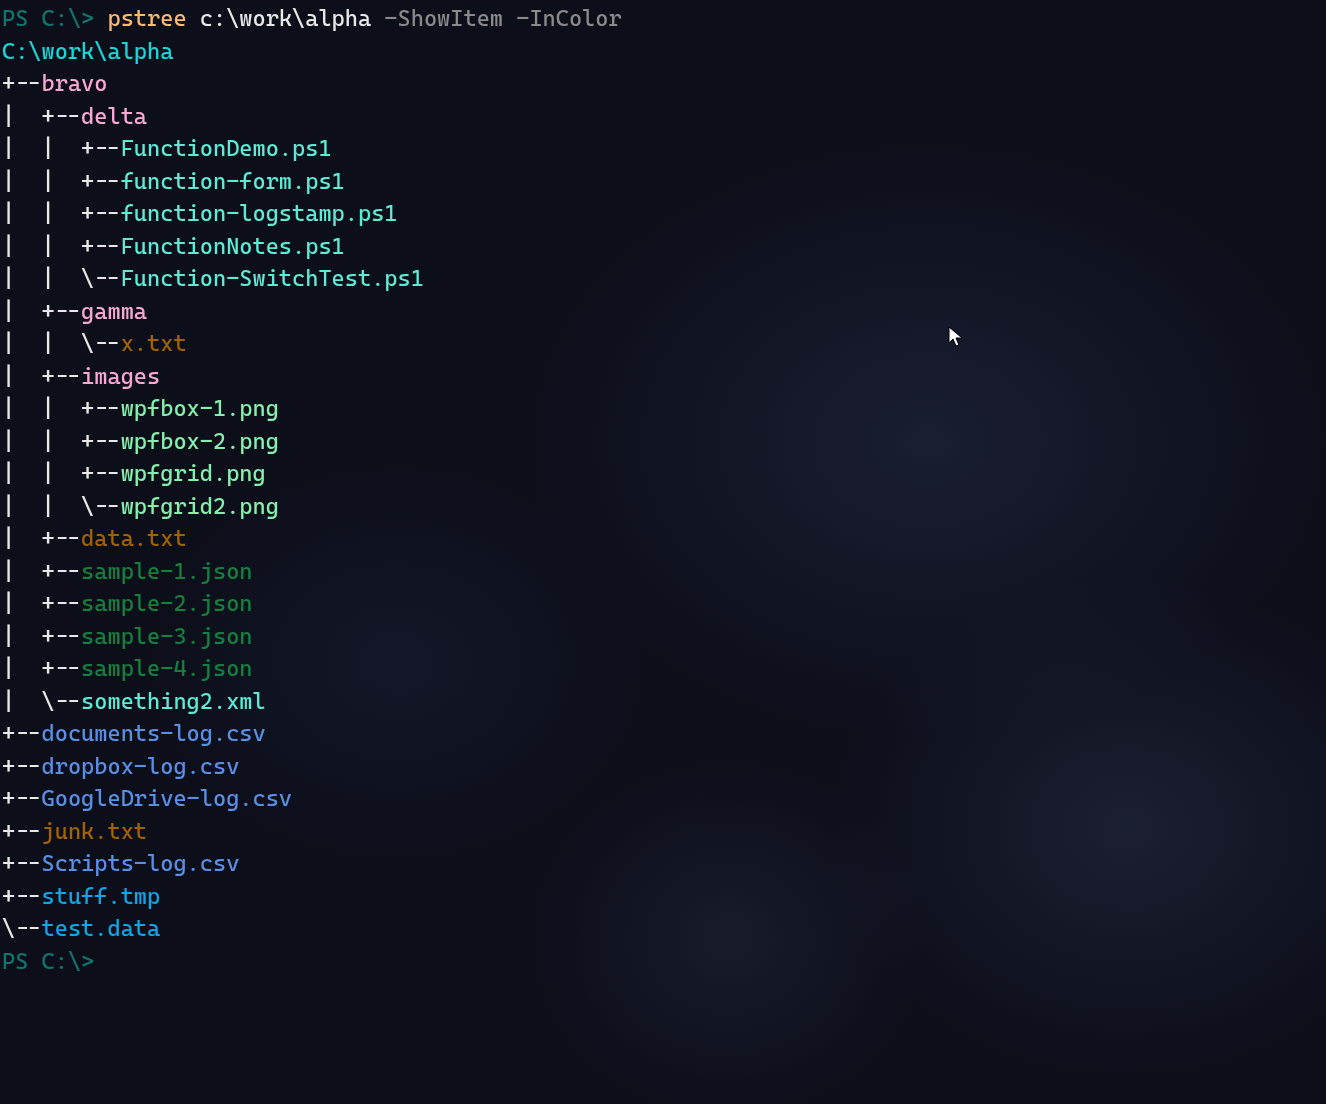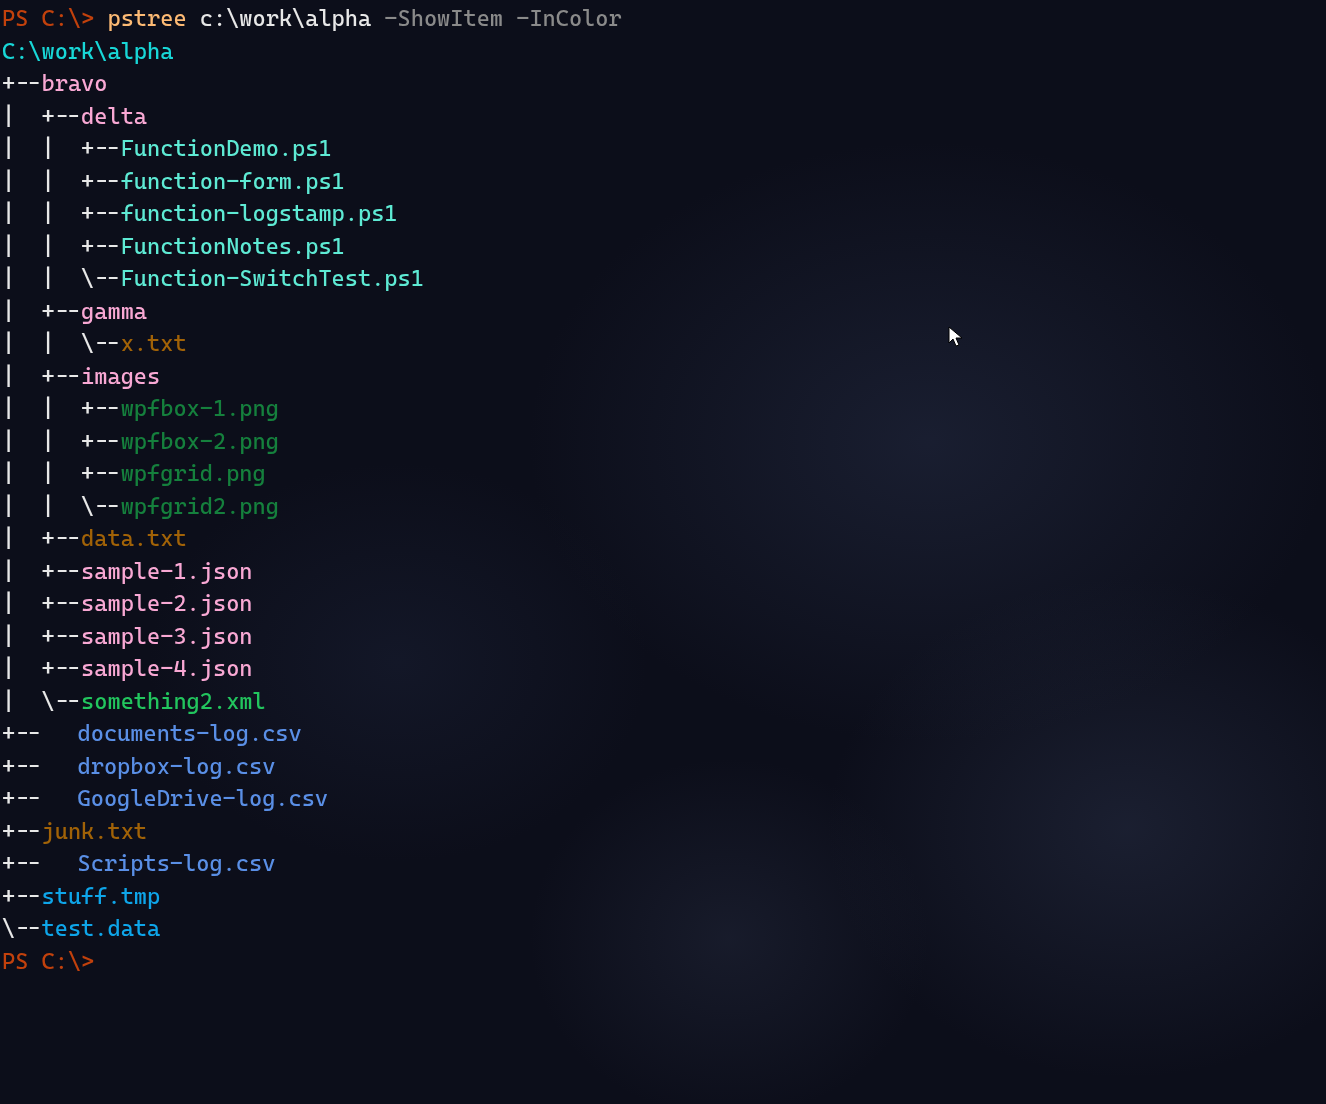--- a/index.html
+++ b/index.html
@@ -19,33 +19,33 @@
       height: 1104px;
       box-sizing: border-box;
       overflow: hidden;
       position: relative;
     }
     pre {
       margin: 0;
       font-family: inherit;
       white-space: pre;
     }
-    .prompt { color: #c2410c; }
+    .prompt { color: #0f766e; }
     .cmd    { color: #fdba74; }
     .path-arg { color: #e8e8e8; }
     .flag   { color: #8a8a8a; }
     .root   { color: #18d7d7; }
     .branch { color: #e8e8e8; }
     .dir    { color: #f9a8d4; }
     .ps1    { color: #5eead4; }
     .txt    { color: #a16207; }
-    .json   { color: #f9a8d4; }
-    .xml    { color: #22c55e; }
-    .csv    { color: #5a8fe6; margin-left: 36px; }
-    .png    { color: #15803d; }
+    .json   { color: #15803d; }
+    .xml    { color: #5eead4; }
+    .csv    { color: #5a8fe6; }
+    .png    { color: #86efac; }
     .tmp    { color: #0ea5e9; }
     .databin{ color: #0ea5e9; }
     .cursor {
       position: absolute;
       left: 948px;
       top: 326px;
       width: 16px;
       height: 22px;
       pointer-events: none;
     }

